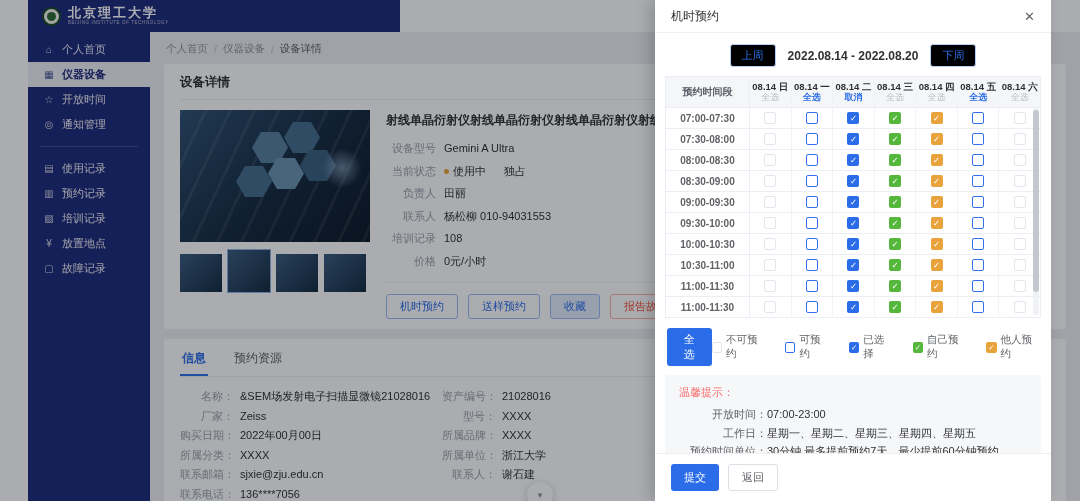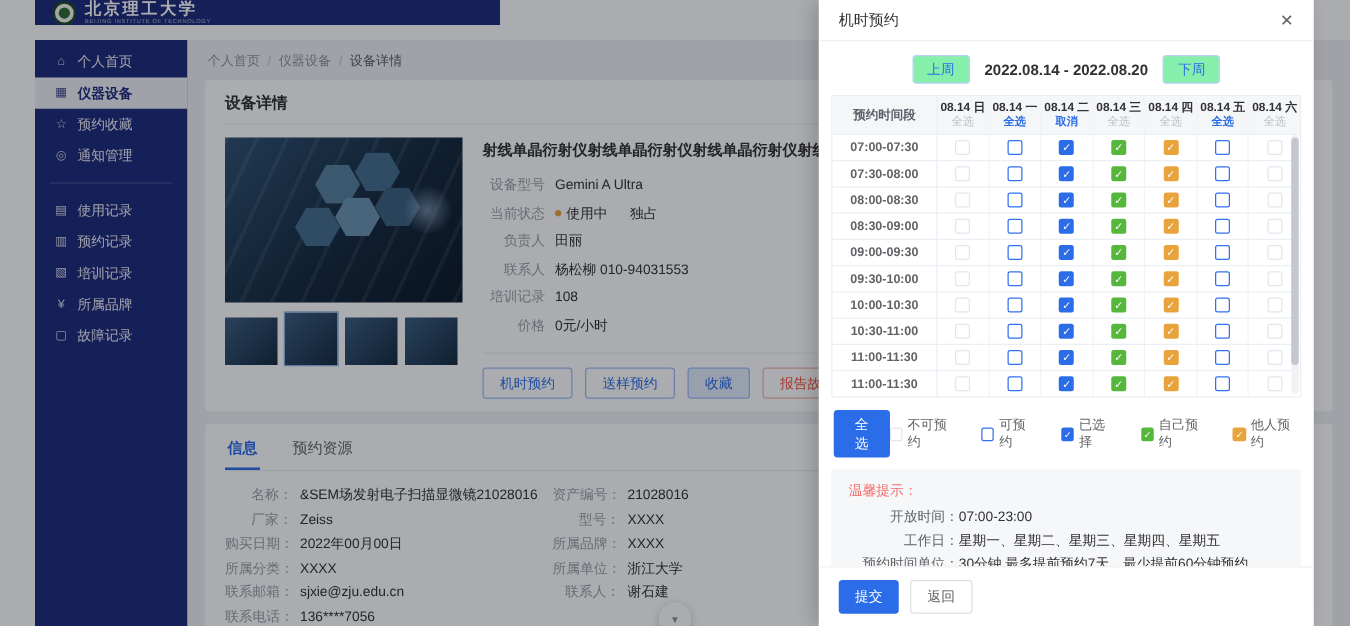--- a/index.html
+++ b/index.html
@@ -5,21 +5,21 @@
   :root{
     --accent_blue:#2b6de8; --green:#55b83c; --orange:#e9a33c; --navy:#1e2b7b; --red:#f56c6c;
   }
   *{margin:0;padding:0;box-sizing:border-box;}
   html,body{width:1080px;height:501px;}
   body{font-family:"Liberation Sans","DejaVu Sans",sans-serif;background:#fff;overflow:hidden;}
   .page{position:relative;width:1080px;height:501px;overflow:hidden;background:#fff;}
 
   
   .topbar{position:absolute;left:0;top:0;right:0;height:32px;background:#fff;z-index:1;}
-  .brand{position:absolute;left:28px;top:0;width:372px;height:20px;background:var(--navy);display:flex;align-items:center;padding-left:14px;gap:7px;}
+  .brand{position:absolute;left:28px;top:0;width:372px;height:32px;background:var(--navy);display:flex;align-items:center;padding-left:14px;gap:7px;}
   .emblem{width:19px;height:19px;border-radius:50%;background:#f3f6ee;border:2px solid #1c4a22;position:relative;flex:0 0 auto;}
   .emblem::after{content:"";position:absolute;left:3px;top:3px;width:9px;height:9px;border-radius:50%;background:#2c6b33;}
   .brand-text{display:flex;flex-direction:column;line-height:1;}
   .uni-name{color:#fff;font-size:13px;font-weight:bold;font-family:"Liberation Serif","DejaVu Serif",serif;letter-spacing:2px;}
   .uni-cap{color:rgba(255,255,255,.65);font-size:4.5px;letter-spacing:.6px;margin-top:2px;}
 
   
   .sidebar{position:absolute;left:28px;top:32px;width:122px;bottom:0;background:var(--navy);z-index:1;padding-top:5px;}
   .side-item{height:25px;display:flex;align-items:center;gap:7px;padding-left:15px;font-size:11px;color:rgba(255,255,255,.92);cursor:pointer;}
   .side-item.selected{background:#eef0f7;color:var(--navy);font-weight:bold;}
@@ -71,21 +71,21 @@
   .fab{position:absolute;left:377px;top:450px;width:26px;height:26px;border-radius:50%;background:#fff;box-shadow:0 2px 8px rgba(0,0,0,.22);display:flex;align-items:center;justify-content:center;color:#909399;font-size:8px;cursor:pointer;}
 
   
   .overlay{position:absolute;inset:0;background:rgba(10,13,20,.34);z-index:5;}
   .modal{position:absolute;left:655px;top:0;width:396px;height:501px;background:#fff;z-index:6;box-shadow:-5px 0 14px rgba(0,0,0,.18);display:flex;flex-direction:column;}
   .m-head{height:33px;flex:0 0 auto;display:flex;align-items:center;justify-content:space-between;padding:0 16px;border-bottom:1px solid #efefef;}
   .m-title{font-size:12px;color:#303133;}
   .m-close{font-size:13px;color:#606266;cursor:pointer;line-height:1;}
   .m-body{flex:1;padding:0 10px;overflow:hidden;display:flex;flex-direction:column;}
   .weeknav{display:flex;align-items:center;justify-content:center;gap:12px;margin:11px 0 9px;}
-  .wk-btn{font-size:11px;color:var(--accent_blue);border:1px solid #b9d0f8;border-radius:3px;background:#86efac;padding:3px 11px;cursor:pointer;}
+  .wk-btn{font-size:11px;color:var(--accent_blue);border:1px solid #b9d0f8;border-radius:3px;background:#000000;padding:3px 11px;cursor:pointer;}
   .wk-range{font-size:12px;font-weight:bold;color:#303133;}
 
   .tbl{position:relative;border:1px solid #ebeef5;}
   .tr{display:flex;border-top:1px solid #ebeef5;height:21px;}
   .tr.thead{border-top:none;height:30px;background:#f5f6f8;}
   .td-time{width:84px;flex:0 0 auto;display:flex;align-items:center;justify-content:center;font-size:10px;color:#606266;border-right:1px solid #ebeef5;font-weight:bold;}
   .thead .td-time{color:#5a5e66;font-weight:bold;font-size:10px;}
   .td-day{flex:1;display:flex;align-items:center;justify-content:center;border-right:1px solid #f2f3f7;}
   .td-day:last-child{border-right:none;}
   .thead .td-day{flex-direction:column;justify-content:center;gap:1px;}
@@ -137,42 +137,42 @@
         <div class="side-item">
           <span class="mi">⌂</span>
           <span class="mlabel">个人首页</span>
         </div>
         <div class="side-item selected">
           <span class="mi">▦</span>
           <span class="mlabel">仪器设备</span>
         </div>
         <div class="side-item">
           <span class="mi">☆</span>
-          <span class="mlabel">预约收藏</span>
+          <span class="mlabel">开放时间</span>
         </div>
         <div class="side-item">
           <span class="mi">◎</span>
           <span class="mlabel">通知管理</span>
         </div>
         <div class="side-divider"></div>
         <div class="side-item">
           <span class="mi">▤</span>
           <span class="mlabel">使用记录</span>
         </div>
         <div class="side-item">
           <span class="mi">▥</span>
           <span class="mlabel">预约记录</span>
         </div>
         <div class="side-item">
           <span class="mi">▧</span>
           <span class="mlabel">培训记录</span>
         </div>
         <div class="side-item">
           <span class="mi">¥</span>
-          <span class="mlabel">所属品牌</span>
+          <span class="mlabel">放置地点</span>
         </div>
         <div class="side-item">
           <span class="mi">▢</span>
           <span class="mlabel">故障记录</span>
         </div>
       </nav>
   </aside>
 
   <main class="main">
     <div class="breadcrumb" id="breadcrumb">

